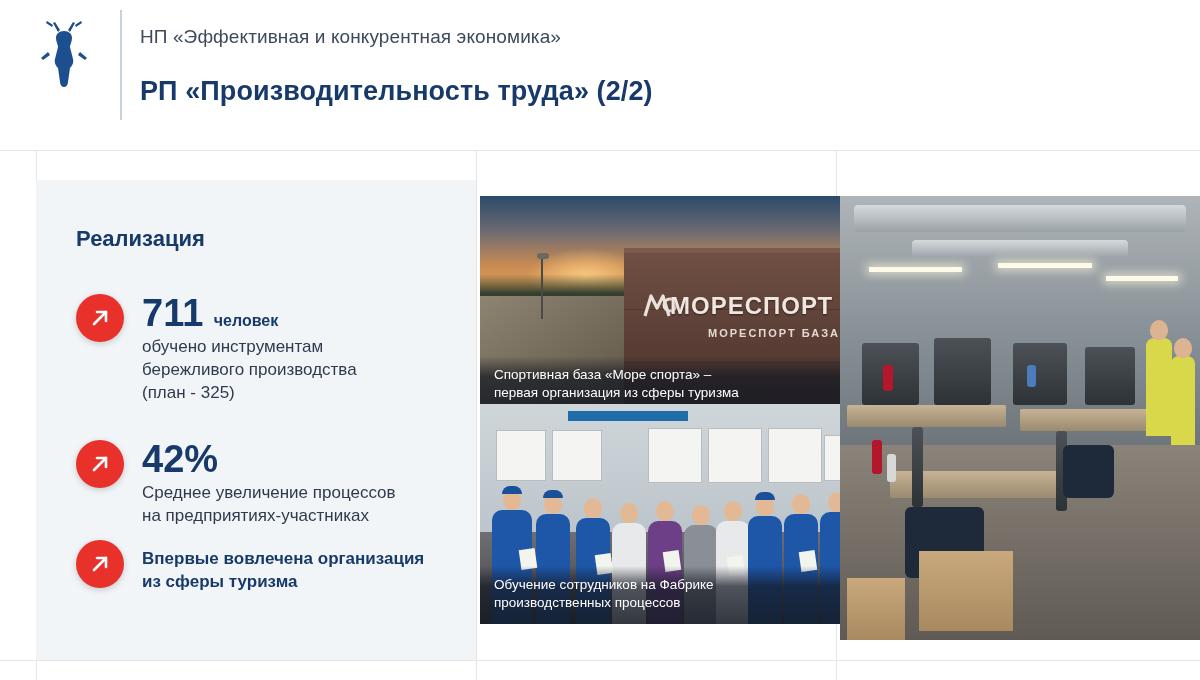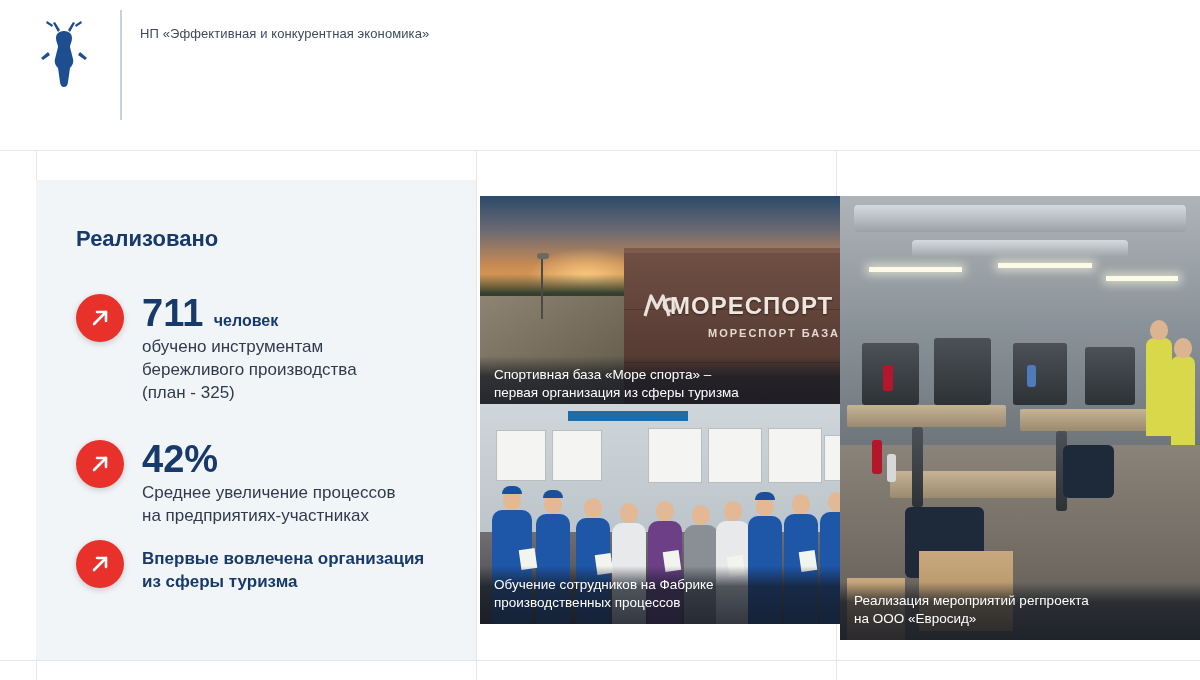--- a/index.html
+++ b/index.html
@@ -37,21 +37,21 @@
   .emblem-svg { display:block; }
   .header-divider {
     position: absolute;
     left: 120px; top: 10px;
     width: 2px; height: 110px;
     background: #c9d2dc;
   }
   .header-sub {
     position: absolute;
     left: 140px; top: 26px;
-    font-size: 13px;
+    font-size: 19px;
     color: #3d4a5c;
     letter-spacing: 0.1px;
   }
   .header-title {
     position: absolute;
     left: 140px; top: 76px;
     font-size: 27px;
     font-weight: bold;
     color: #173a6b;
     letter-spacing: 0.1px;
@@ -295,31 +295,32 @@
           <path d="M20 40 l-7 6 l2 2 l7 -5 z"></path>
           <path d="M52 40 l7 6 l-2 2 l-7 -5 z"></path>
         </g>
       </svg>
     </div>
   </div>
 
   <div class="header-divider"></div>
 
   <div class="header-sub">НП «Эффективная и конкурентная экономика»</div>
+  <div class="header-title">РП «Производительность труда» (2/2)</div>
 </div>
 
 <div class="guide guide-h" style="left:0; top:150px; width:1200px;"></div>
 <div class="guide guide-h" style="left:0; top:660px; width:1200px;"></div>
 <div class="guide guide-v" style="left:36px; top:150px; height:530px;"></div>
 <div class="guide guide-v" style="left:476px; top:150px; height:530px;"></div>
 <div class="guide guide-v" style="left:836px; top:150px; height:530px;"></div>
 
 <div class="left-panel"></div>
 
-<div class="panel-title">Реализовано</div>
+<div class="panel-title">Реализация</div>
 
 <div class="stat" id="stat-1">
   <div class="stat-icon">
     <svg width="48" height="48" viewBox="0 0 48 48">
       <g stroke="#ffffff" stroke-width="2.6" fill="none" stroke-linecap="round" stroke-linejoin="round">
         <path d="M18 30 L30 18"></path>
         <path d="M21 18 H30 V27"></path>
       </g>
     </svg>
   </div>
@@ -479,15 +480,13 @@
   <div class="f-box" style="left:22%; top:80%; width:26%; height:18%;"></div>
   <div class="f-box" style="left:2%;  top:86%; width:16%; height:14%;"></div>
 
   <div class="f-person" style="left:85%; top:32%; width:26px; height:22%;">
       <span class="head" style="top:-18px"></span>
     </div>
   <div class="f-person" style="left:92%; top:36%; width:24px; height:20%;">
       <span class="head" style="top:-18px"></span>
     </div>
 
-  <div class="photo-caption">Реализация мероприятий регпроекта
-на ООО «Евросид»</div>
 </div>
 
 </body></html>

